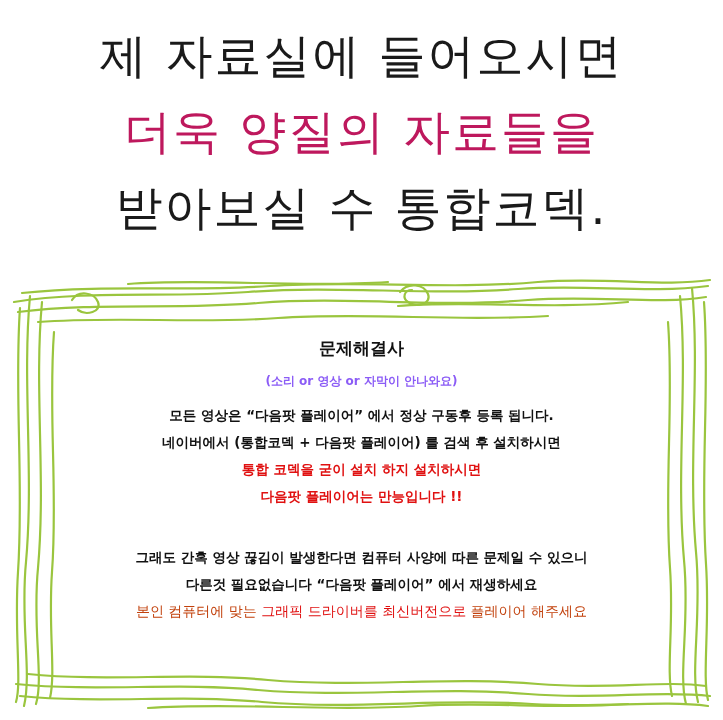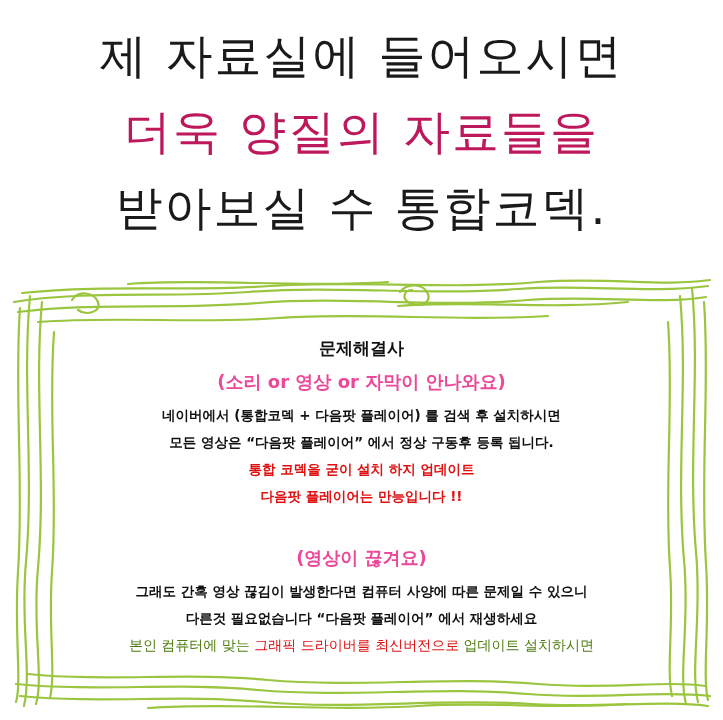--- a/index.html
+++ b/index.html
@@ -74,38 +74,38 @@
     text-align: center;
   }
   .title {
     font-size: 17px;
     font-weight: bold;
     color: #111111;
     line-height: 28px;
     margin-bottom: 6px;
   }
   .sub-blue {
-    color: #ec4899;
+    color: #8b5cf6;
     font-weight: bold;
-    font-size: 18px;
+    font-size: 12px;
     margin-bottom: 7px;
   }
   .body-black {
     color: #111111;
     font-weight: bold;
     font-size: 13.5px;
   }
   .body-red {
     color: #e01010;
     font-weight: bold;
     font-size: 13.5px;
   }
   .spacer-lg { height: 34px; }
   .mixed .red { color: #e01010; }
-  .mixed .black { color: #4d7c0f; }
+  .mixed .black { color: #c2410c; }
 </style>
 </head>
 <body>
 
 <div id="page">
 
   <div class="headline">
     <div class="headline-line hl-1">제 자료실에 들어오시면</div>
     <div class="headline-line hl-2">더욱 양질의 자료들을</div>
     <div class="headline-line hl-3">받아보실 수 통합코덱.</div>
@@ -140,26 +140,25 @@
         <path d="M20 402 C 100 410, 180 400, 260 408 C 350 416, 440 404, 530 412 C 600 418, 656 408, 698 414"></path>
         <path d="M140 436 C 230 430, 320 440, 410 434 C 480 429, 550 438, 620 432"></path>
       </g>
     </svg>
   </div>
 
   <div class="panel">
     <div class="t title">문제해결사</div>
 
     <div class="t sub-blue">(소리 or 영상 or 자막이 안나와요)</div>
+    <div class="t body-black">모든 영상은 “다음팟 플레이어” 에서 정상 구동후 등록 됩니다.</div>
     <div class="t body-black">네이버에서 (통합코덱 + 다음팟 플레이어) 를 검색 후 설치하시면</div>
-    <div class="t body-black">모든 영상은 “다음팟 플레이어” 에서 정상 구동후 등록 됩니다.</div>
-    <div class="t body-red">통합 코덱을 굳이 설치 하지 업데이트</div>
+    <div class="t body-red">통합 코덱을 굳이 설치 하지 설치하시면</div>
     <div class="t body-red">다음팟 플레이어는 만능입니다 !!</div>
 
     <div class="spacer-lg"></div>
 
-    <div class="t sub-blue">(영상이 끊겨요)</div>
     <div class="t body-black">그래도 간혹 영상 끊김이 발생한다면 컴퓨터 사양에 따른 문제일 수 있으니</div>
     <div class="t body-black">다른것 필요없습니다  “다음팟 플레이어” 에서 재생하세요</div>
-    <div class="t mixed"><span class="black">본인 컴퓨터에 맞는 </span><span class="red">그래픽 드라이버를 최신버전으로</span><span class="black"> 업데이트 설치하시면</span></div>
+    <div class="t mixed"><span class="black">본인 컴퓨터에 맞는 </span><span class="red">그래픽 드라이버를 최신버전으로</span><span class="black"> 플레이어 해주세요</span></div>
   </div>
 
 </div>
 
 </body></html>

